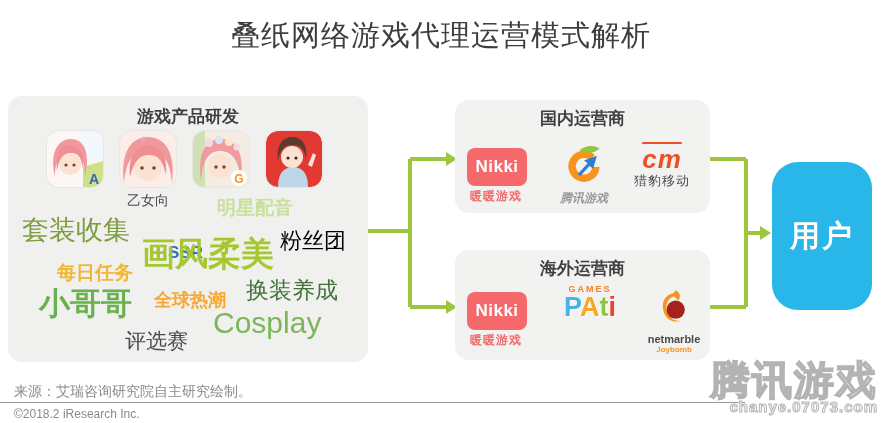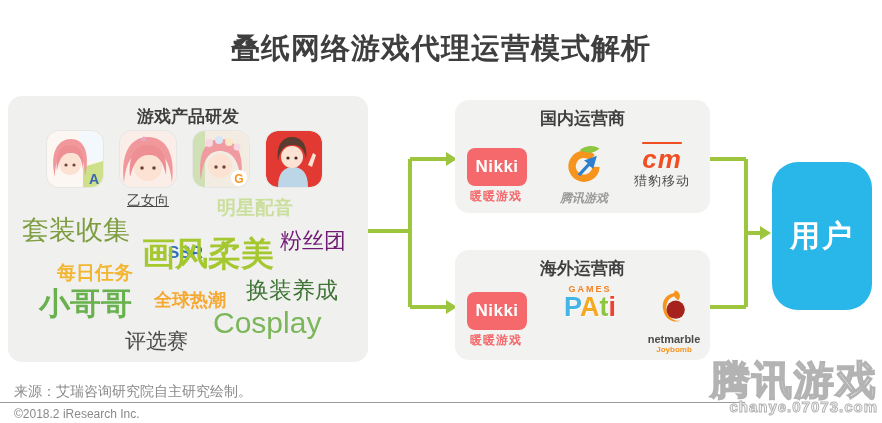--- a/index.html
+++ b/index.html
@@ -1,20 +1,20 @@
 <!DOCTYPE html>
 <html><head>
 <meta charset="utf-8">
 <style>
   * { margin:0; padding:0; box-sizing:border-box; }
   body { background:#ffffff; font-family:"Liberation Sans","DejaVu Sans",sans-serif; }
   .stage { position:relative; width:882px; height:423px; background:#ffffff; overflow:hidden; }
 
-  .page-title { position:absolute; left:0; right:0; top:29px; text-align:center;
-    font-size:29px; font-weight:bold; color:#3e3e3e; letter-spacing:1px; }
+  .page-title { position:absolute; left:0; right:0; top:16px; text-align:center;
+    font-size:29px; font-weight:normal; color:#3e3e3e; letter-spacing:1px; }
 
   .panel { position:absolute; background:#f0f0ee; border-radius:14px; }
   .panel-header { position:absolute; left:0; right:0; text-align:center;
     font-size:17px; font-weight:bold; color:#3f3f3f; }
 
   
   .rnd-box { left:8px; top:96px; width:360px; height:266px; }
   .rnd-box .panel-header { top:9px; }
 
   .app-icon { position:absolute; width:56px; height:56px; top:35px; border-radius:12px; overflow:hidden;
@@ -139,27 +139,27 @@
         <rect width="56" height="56" rx="12" fill="#e23a32"></rect>
         <path d="M12 56 C 12 42 18 36 27 36 C 36 36 42 42 42 56 Z" fill="#bcd6e8"></path>
         <circle cx="26" cy="26" r="11" fill="#fbe2d2"></circle>
         <path d="M12 30 C 10 12 18 6 26 6 C 36 6 42 14 40 28 C 38 16 33 14 26 14 C 19 14 14 18 12 30 Z" fill="#5a3b2e"></path>
         <circle cx="22" cy="27" r="1.6" fill="#42281d"></circle>
           <circle cx="30" cy="27" r="1.6" fill="#42281d"></circle>
         <path d="M42 34 l5 -12 3 2 -4 12 Z" fill="#fbe2d2"></path>
       </svg>
     </div>
 
-    <div class="icon-label-1" style="color: rgb(74, 74, 74); text-decoration: underline;">乙女向</div>
+    <div class="icon-label-1" style="color: rgb(74, 74, 74);">乙女向</div>
     <div class="icon-label-2" style="color: rgb(203, 223, 157);">明星配音</div>
 
     <span class="wc w0" style="color: rgb(125, 157, 64);">套装收集</span>
     <span class="wc w1" style="color: rgb(42, 111, 192); margin-top: 25px;">SSR</span>
     <span class="wc w2" style="color: rgb(165, 199, 47);">画风柔美</span>
-    <span class="wc w3" style="color: #701a75;">粉丝团</span>
+    <span class="wc w3" style="color: #000000;">粉丝团</span>
     <span class="wc w4" style="color: rgb(242, 182, 50);">每日任务</span>
     <span class="wc w5" style="color: rgb(63, 116, 54);">换装养成</span>
     <span class="wc w6" style="color: rgb(104, 177, 78);">小哥哥</span>
     <span class="wc w7" style="color: rgb(245, 168, 50);">全球热潮</span>
     <span class="wc w8" style="color: rgb(123, 182, 90);">Cosplay</span>
     <span class="wc w9" style="color: rgb(74, 74, 74);">评选赛</span>
   </div>
 
   <svg class="arrows" width="882" height="423">
     <g stroke="#9dc63e" stroke-width="4" fill="none">

